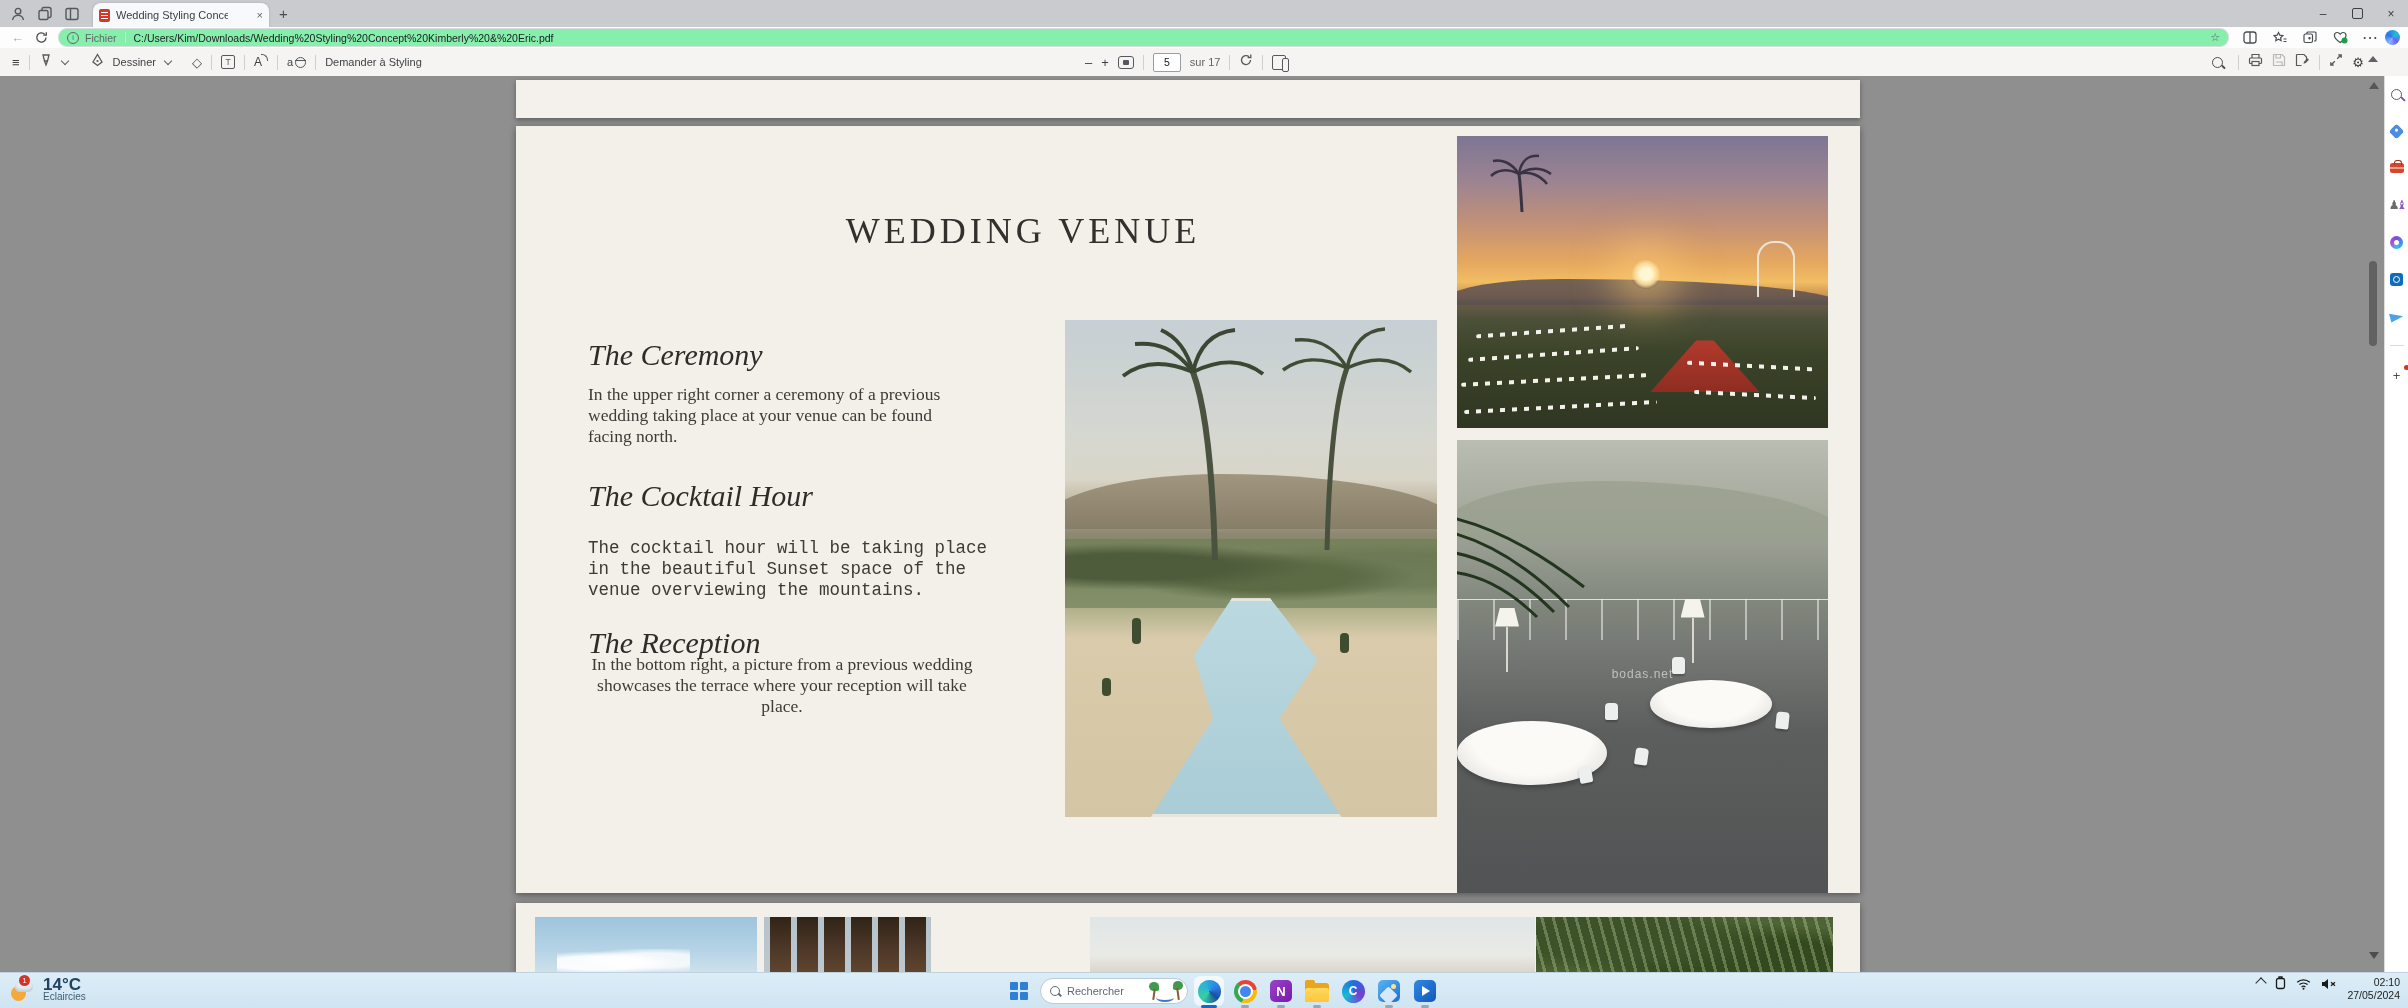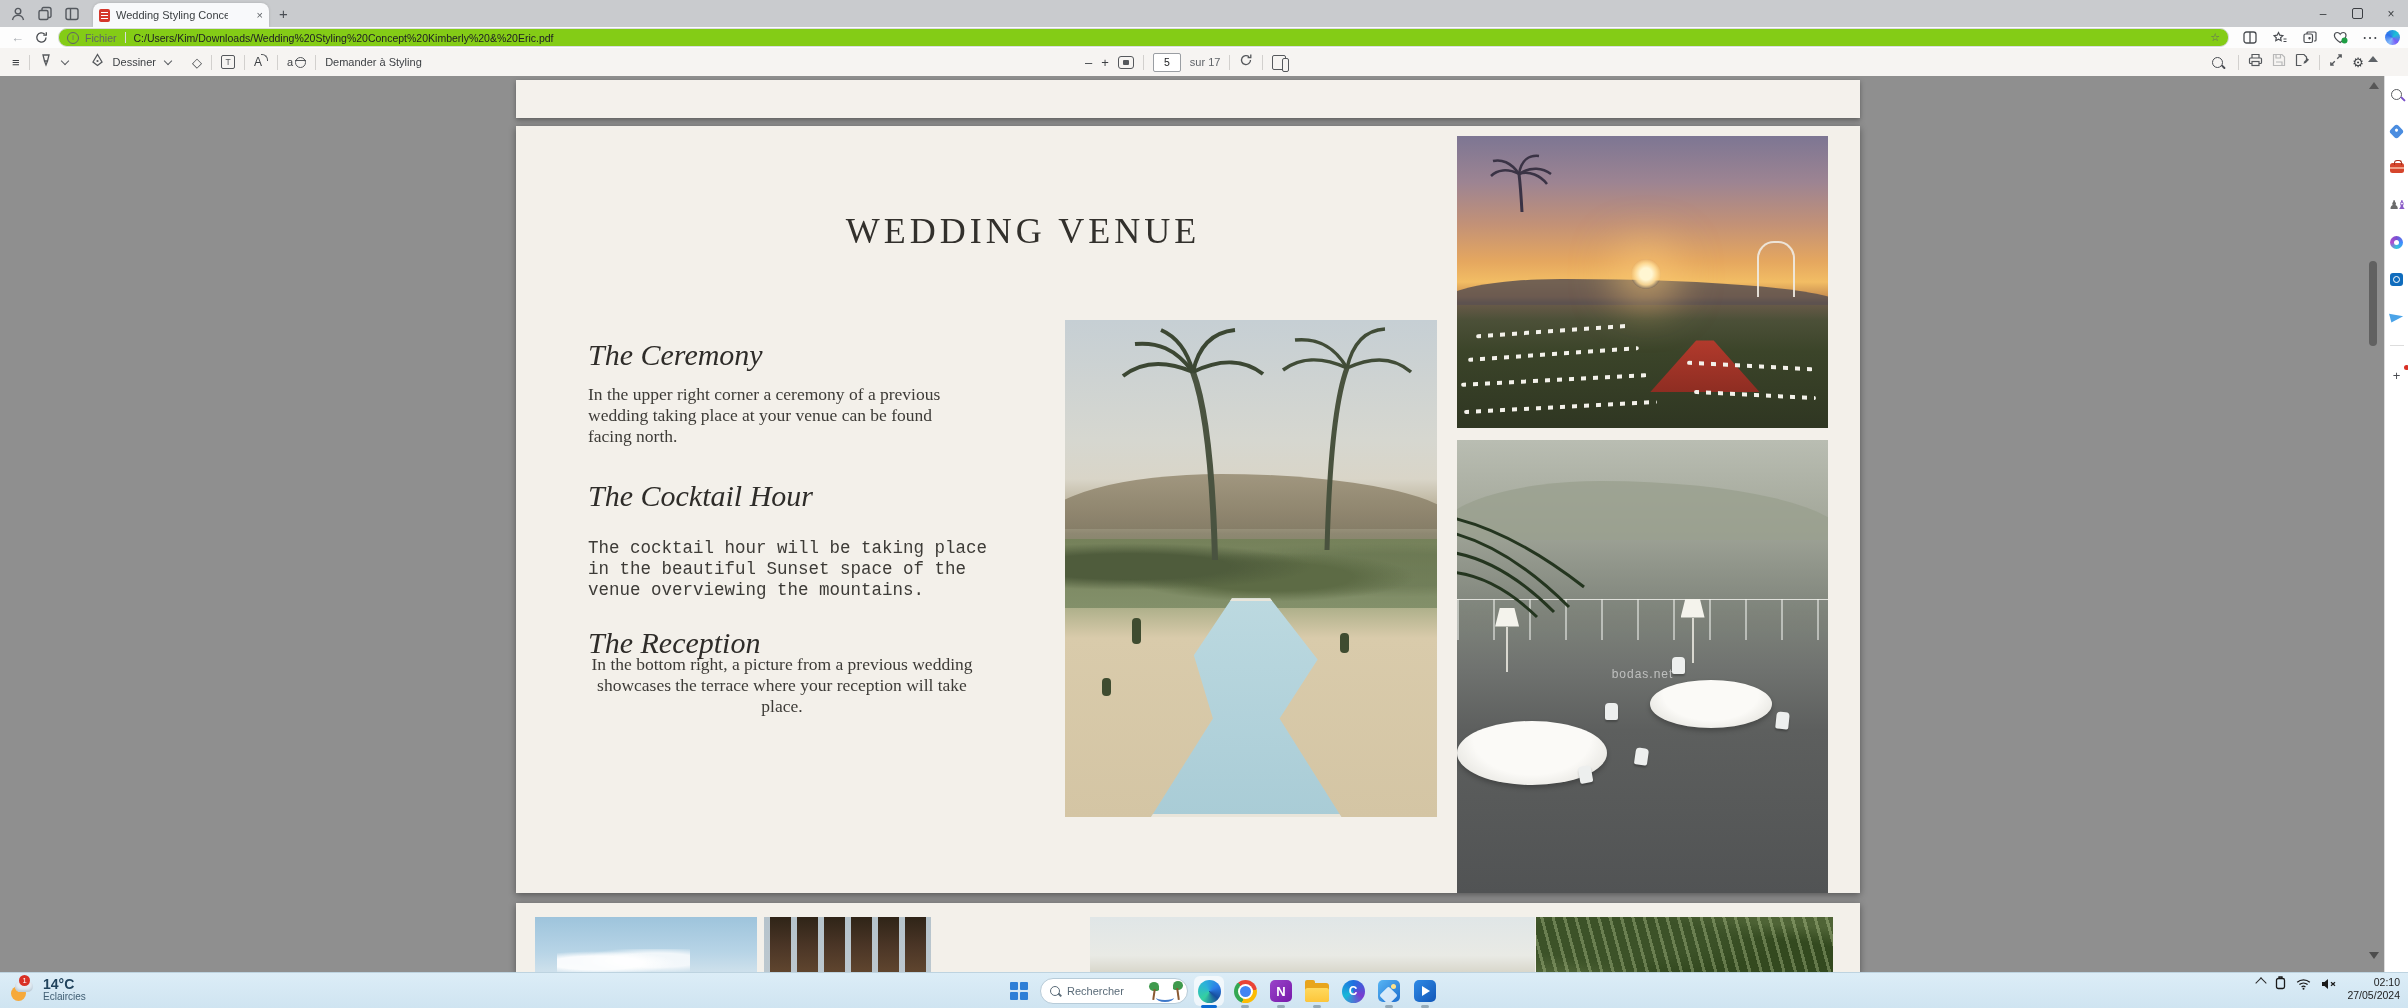--- a/index.html
+++ b/index.html
@@ -19,21 +19,21 @@
   .tabclose{margin-left:auto;font-size:11px;color:#5f6368;cursor:default;}
   .newtab{font-size:15px;color:#4a4e54;margin-left:10px;font-weight:400;}
   .winctl{margin-left:auto;display:flex;height:27px;}
   .winbtn{width:34px;height:27px;display:flex;align-items:center;justify-content:center;font-size:12px;color:#3b3e42;}
   .restorebox{width:9px;height:9px;border:1.1px solid #3b3e42;border-radius:2px;}
 
   
   .urlrow{position:absolute;left:0;top:27px;width:2408px;height:21px;background:#fdfdfd;border-bottom:1px solid #e2e4e7;display:flex;align-items:center;}
   .navic{margin-left:11px;display:flex;align-items:center;}
   .backar{font-size:13px;color:#a7abb0;}
-  .urlpill{flex:1;height:17px;margin-left:10px;margin-right:6px;background:#84cc16;border:1px solid #dadce0;border-radius:9px;display:flex;align-items:center;padding:0 8px;}
+  .urlpill{flex:1;height:17px;margin-left:10px;margin-right:6px;background:#86efac;border:1px solid #dadce0;border-radius:9px;display:flex;align-items:center;padding:0 8px;}
   .infoic{width:10px;height:10px;border:1px solid #5f6368;border-radius:50%;font-size:7px;color:#5f6368;display:flex;align-items:center;justify-content:center;flex:none;}
   .fichier{font-size:10.5px;color:#5f6368;margin-left:6px;}
   .urlsep{width:1px;height:11px;background:#dadce0;margin:0 8px;}
   .urltext{font-size:10.5px;color:#202124;white-space:nowrap;overflow:hidden;}
   .pillstar{margin-left:auto;font-size:11px;color:#5f6368;}
   .uric{width:30px;display:flex;align-items:center;justify-content:center;flex:none;color:#4a4d52;}
   .copilot-logo{width:15px;height:15px;border-radius:50%;background:conic-gradient(from 210deg,#83b9f9,#2f6fed 25%,#19c3d4 55%,#7a5af8 80%,#83b9f9);flex:none;margin-right:8px;}
 
   
   .pdfbar{position:absolute;left:0;top:48px;width:2408px;height:28px;background:#f6f4f2;border-bottom:1px solid #d6d4d2;}
@@ -131,21 +131,21 @@
   .sb-add{position:relative;font-size:13px;color:#4a4d52;}
   .sb-add::after{content:"";position:absolute;right:-4px;top:-2px;width:5px;height:5px;background:#d93025;border-radius:50%;}
 
   
   .taskbar{position:absolute;left:0;top:972px;width:2408px;height:36px;background:linear-gradient(180deg,#dcedf7,#cfe4f1);border-top:1px solid #bdd3e0;}
   .weather{position:absolute;left:10px;top:4px;display:flex;align-items:center;gap:7px;}
   .wicon{width:26px;height:26px;position:relative;}
   .wsun{position:absolute;left:1px;bottom:2px;width:15px;height:15px;border-radius:50%;background:#f6a93b;}
   .wcloud{position:absolute;left:5px;top:4px;width:18px;height:11px;border-radius:8px;background:#e3ecf3;box-shadow:inset 0 -2px 3px #b9c9d6;}
   .wbadge{position:absolute;left:9px;top:-2px;width:11px;height:11px;border-radius:50%;background:#d93025;color:#fff;font-size:7.5px;display:flex;align-items:center;justify-content:center;}
-  .wtemp{font-size:14px;color:#21435c;font-weight:bold;line-height:13px;}
+  .wtemp{font-size:17px;color:#21435c;font-weight:bold;line-height:13px;}
   .wcond{font-size:10px;color:#3f5d72;line-height:12px;}
   .tkcenter{position:absolute;left:1004px;top:3px;display:flex;align-items:center;gap:6px;}
   .startlogo{display:grid;grid-template-columns:8px 8px;grid-template-rows:8px 8px;gap:1.5px;margin:0 4px;}
   .startlogo i{background:#2e7fd6;border-radius:1px;}
   .searchpill{width:148px;height:26px;background:#ffffff;border:1px solid #b7cbd8;border-radius:13px;display:flex;align-items:center;padding:0 9px;box-sizing:border-box;position:relative;overflow:hidden;}
   .sp-ic{width:8px;height:8px;border:1.4px solid #5a6b78;border-radius:50%;position:relative;flex:none;}
   .sp-ic::after{content:"";position:absolute;left:7px;top:7px;width:4px;height:1.5px;background:#5a6b78;transform:rotate(45deg);}
   .sp-label{font-size:11px;color:#5a6b78;margin-left:7px;}
   .beach{position:absolute;right:4px;top:2px;width:34px;height:22px;}
   .beach .p1,.beach .p2{position:absolute;width:10px;height:9px;background:#3f9a4d;border-radius:50% 50% 20% 50%;}

